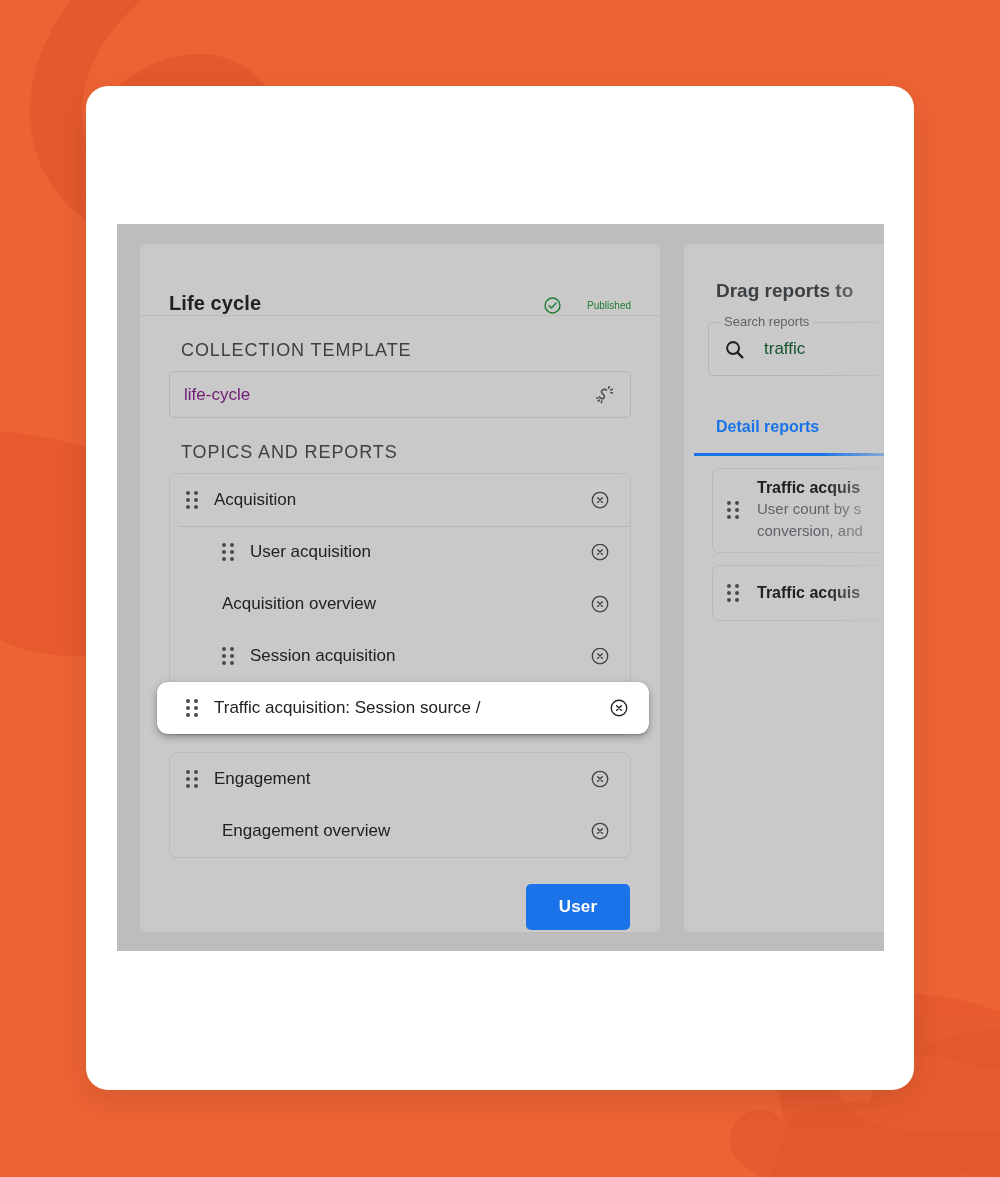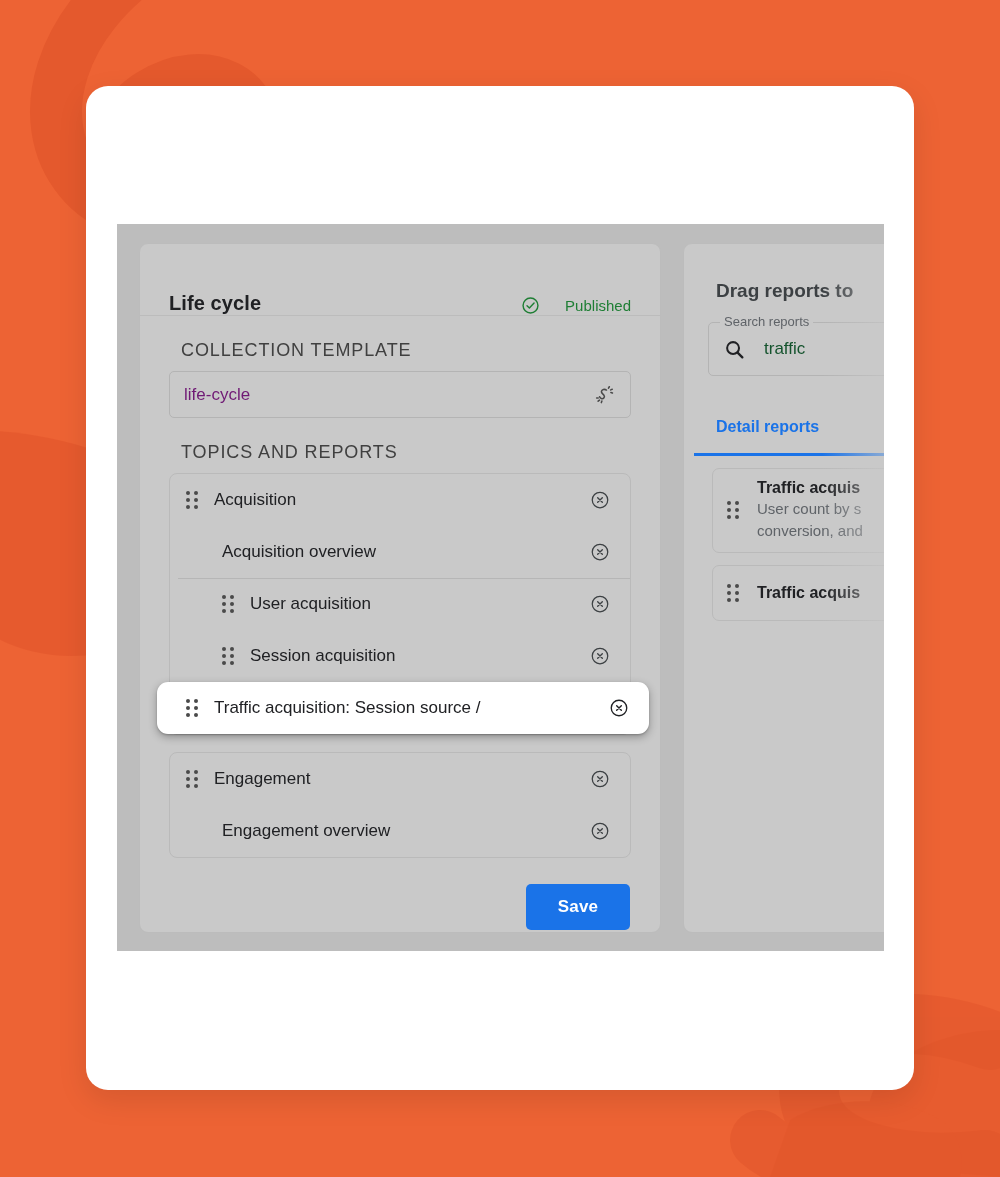--- a/index.html
+++ b/index.html
@@ -74,21 +74,21 @@
     font-size: 20px;
     font-weight: bold;
     color: #202124;
     letter-spacing: 0.1px;
   }
   .published-badge {
     display: flex;
     align-items: center;
     gap: 25px;
     color: #1e7e34;
-    font-size: 15px;
+    font-size: 10px;
   }
   .published-badge svg { display:block; }
 
   .section-label {
     font-size: 18px;
     letter-spacing: 0.9px;
     color: #404040;
     text-transform: uppercase;
     margin: 24px 0 10px 41px;
   }
@@ -381,40 +381,40 @@
             </span>
           <span class="row-label">Acquisition</span>
           <span class="remove-btn">
             <svg width="20" height="20" viewBox="0 0 24 24">
               <circle cx="12" cy="12" r="9.3" fill="none" stroke="#3c4043" stroke-width="1.5"></circle>
               <path d="M9.2 9.2 L14.8 14.8 M14.8 9.2 L9.2 14.8" stroke="#3c4043" stroke-width="1.6" stroke-linecap="round"></path>
             </svg>
           </span>
         </div>
 
+        <div class="row indent-report sep-above">
+          <span class="drag-handle">
+              <i></i>
+              <i></i>
+              <i></i>
+              <i></i>
+              <i></i>
+              <i></i>
+            </span>
+          <span class="row-label">User acquisition</span>
+          <span class="remove-btn">
+            <svg width="20" height="20" viewBox="0 0 24 24">
+              <circle cx="12" cy="12" r="9.3" fill="none" stroke="#3c4043" stroke-width="1.5"></circle>
+              <path d="M9.2 9.2 L14.8 14.8 M14.8 9.2 L9.2 14.8" stroke="#3c4043" stroke-width="1.6" stroke-linecap="round"></path>
+            </svg>
+          </span>
+        </div>
+
         <div class="row indent-report">
           <span class="row-label">Acquisition overview</span>
-          <span class="remove-btn">
-            <svg width="20" height="20" viewBox="0 0 24 24">
-              <circle cx="12" cy="12" r="9.3" fill="none" stroke="#3c4043" stroke-width="1.5"></circle>
-              <path d="M9.2 9.2 L14.8 14.8 M14.8 9.2 L9.2 14.8" stroke="#3c4043" stroke-width="1.6" stroke-linecap="round"></path>
-            </svg>
-          </span>
-        </div>
-
-        <div class="row indent-report sep-above">
-          <span class="drag-handle">
-              <i></i>
-              <i></i>
-              <i></i>
-              <i></i>
-              <i></i>
-              <i></i>
-            </span>
-          <span class="row-label">User acquisition</span>
           <span class="remove-btn">
             <svg width="20" height="20" viewBox="0 0 24 24">
               <circle cx="12" cy="12" r="9.3" fill="none" stroke="#3c4043" stroke-width="1.5"></circle>
               <path d="M9.2 9.2 L14.8 14.8 M14.8 9.2 L9.2 14.8" stroke="#3c4043" stroke-width="1.6" stroke-linecap="round"></path>
             </svg>
           </span>
         </div>
 
         <div class="row indent-report">
           <span class="drag-handle">
@@ -476,21 +476,21 @@
           <span class="remove-btn">
             <svg width="20" height="20" viewBox="0 0 24 24">
               <circle cx="12" cy="12" r="9.3" fill="none" stroke="#3c4043" stroke-width="1.5"></circle>
               <path d="M9.2 9.2 L14.8 14.8 M14.8 9.2 L9.2 14.8" stroke="#3c4043" stroke-width="1.6" stroke-linecap="round"></path>
             </svg>
           </span>
         </div>
       </div>
 
       <div id="save-row">
-        <button id="save-button">Save</button>
+        <button id="save-button">User</button>
       </div>
     </div>
 
     <div id="report-library">
 
       <div id="library-title">Drag reports to</div>
 
       <div id="search-reports-field">
         <span id="search-reports-legend">Search reports</span>
         <span id="search-icon">

